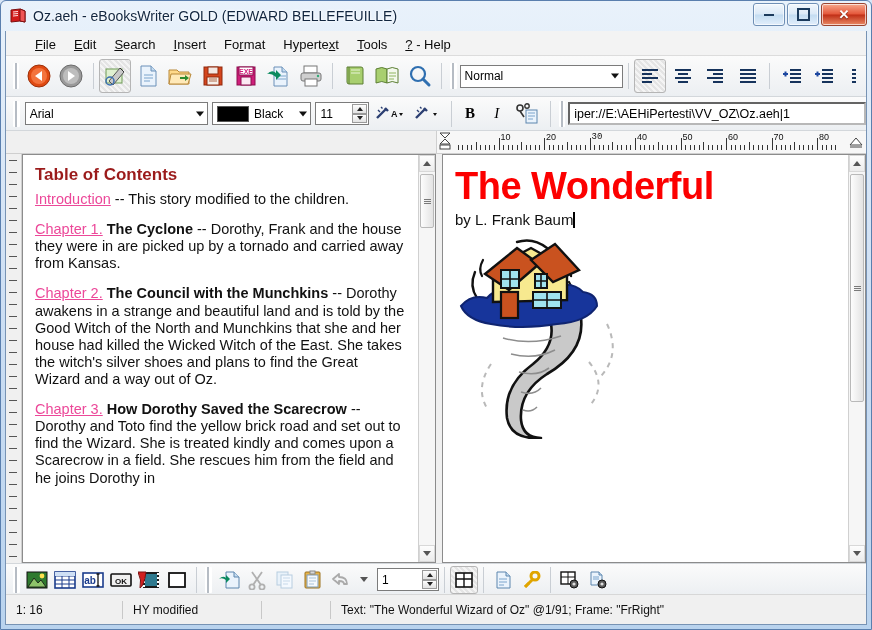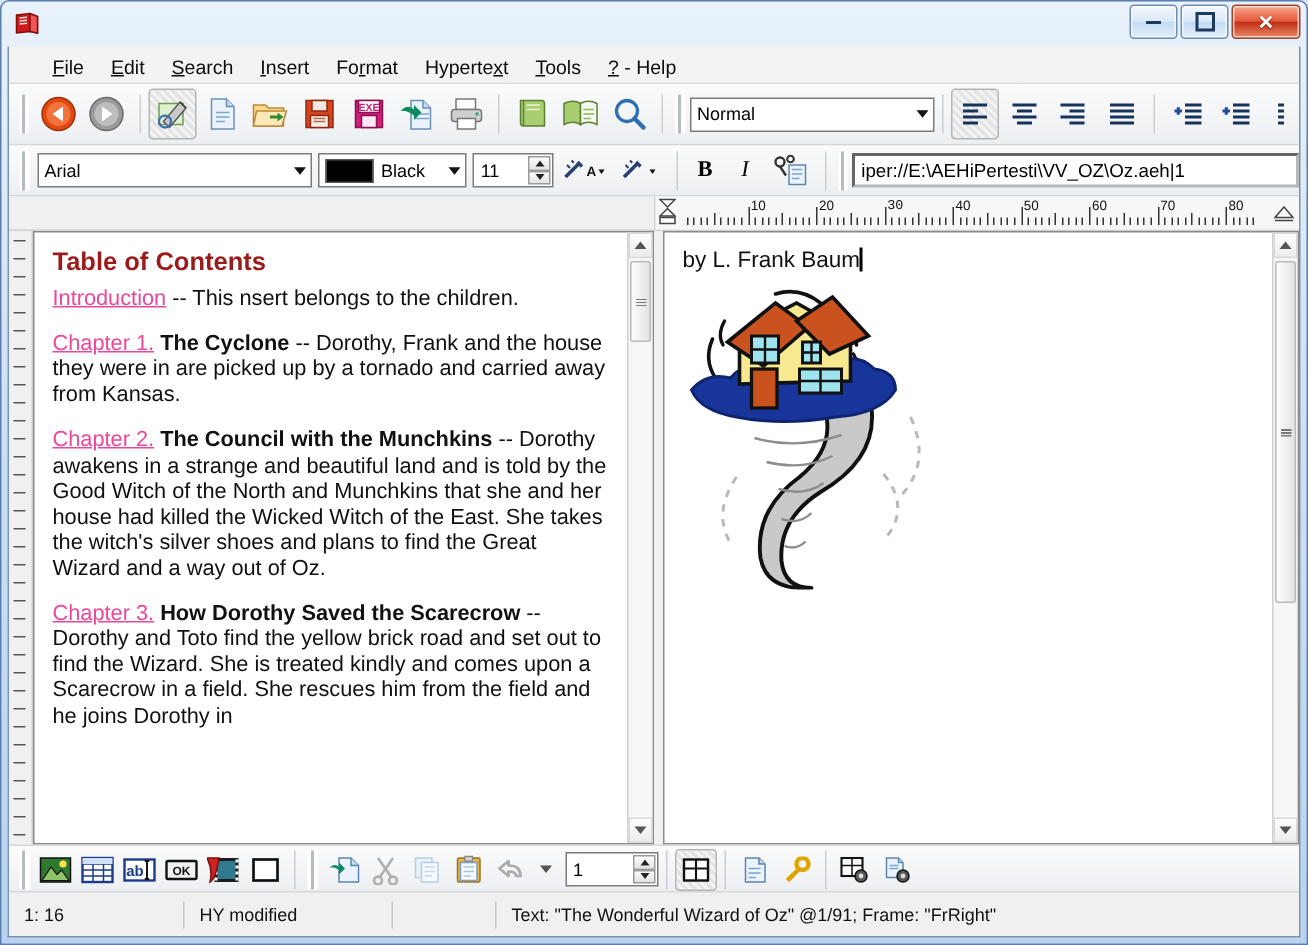--- a/index.html
+++ b/index.html
@@ -127,20 +127,21 @@
 
   <div class="titlebar">
     <div class="title-inner">
       <span class="book-icon">
         <svg width="18" height="16" viewBox="0 0 18 16">
           <path d="M2 2 L11 1 L16 3 L16 14 L11 13 L2 14 Z" fill="#d11a1a" stroke="#7d0f0f" stroke-width="1"></path>
           <path d="M11 1 L11 13 L16 14 L16 3 Z" fill="#f05555" stroke="#7d0f0f" stroke-width="1"></path>
           <path d="M4 4 L9 3.5 M4 6 L9 5.5 M4 8 L9 7.5" stroke="#ffdede" stroke-width="1"></path>
         </svg>
       </span>
+      <span class="title-text">Oz.aeh - eBooksWriter GOLD (EDWARD BELLEFEUILLE)</span>
     </div>
     <div class="winbtns">
       <div class="wbtn">
         <span style="display:block;width:10px;height:2px;background:#1b3a5c;"></span>
       </div>
       <div class="wbtn">
         <span style="display:block;width:9px;height:9px;border:2px solid #1b3a5c;"></span>
       </div>
       <div class="wbtn close">
         <span>✕</span>
@@ -517,21 +518,21 @@
             <div class="vt" style="top: 390px;"></div>
             <div class="vt" style="top: 402px;"></div>
           </div>
         </div>
 
       <div class="pane pane-left">
         <div class="doc">
           <div class="toc-h">Table of Contents</div>
 
           <p class="toc-p">
-            <span class="lnk">Introduction</span><span> -- This nsert belongs to the children.</span>
+            <span class="lnk">Introduction</span><span> -- This story modified to the children.</span>
           </p>
           <p class="toc-p">
             <span class="lnk">Chapter 1.</span>
             <span class="bld">The Cyclone</span><span> -- Dorothy, Frank and the house they were in are picked up by a tornado and carried away from Kansas.</span>
           </p>
           <p class="toc-p">
             <span class="lnk">Chapter 2.</span>
             <span class="bld">The Council with the Munchkins</span><span> -- Dorothy awakens in a strange and beautiful land and is told by the Good Witch of the North and Munchkins that she and her house had killed the Wicked Witch of the East. She takes the witch's silver shoes and plans to find the Great Wizard and a way out of Oz.</span>
           </p>
           <p class="toc-p">
@@ -549,20 +550,21 @@
           <div class="sb-arrow bot">
               <span class="sb-dn"></span>
             </div>
         </div>
       </div>
 
       <div class="splitter"></div>
 
       <div class="pane pane-right">
         <div class="doc">
+          <div class="big-title">The Wonderful</div>
           <div class="byline"><span>by L. Frank Baum</span><span class="caret"></span></div>
 
           <div style="margin-left:2px;">
             <svg width="168" height="205" viewBox="0 0 168 205">
 
               <path d="M18 38 q-6 14 2 26" fill="none" stroke="#111" stroke-width="2.4" stroke-linecap="round"></path>
               <path d="M26 26 q-5 9 -1 16" fill="none" stroke="#111" stroke-width="2.2" stroke-linecap="round"></path>
               <path d="M60 8 q16 -5 30 6" fill="none" stroke="#111" stroke-width="2.4" stroke-linecap="round"></path>
               <path d="M103 22 q10 8 11 20" fill="none" stroke="#111" stroke-width="2.4" stroke-linecap="round"></path>
               <path d="M112 48 q6 10 4 20" fill="none" stroke="#111" stroke-width="2.2" stroke-linecap="round"></path>

